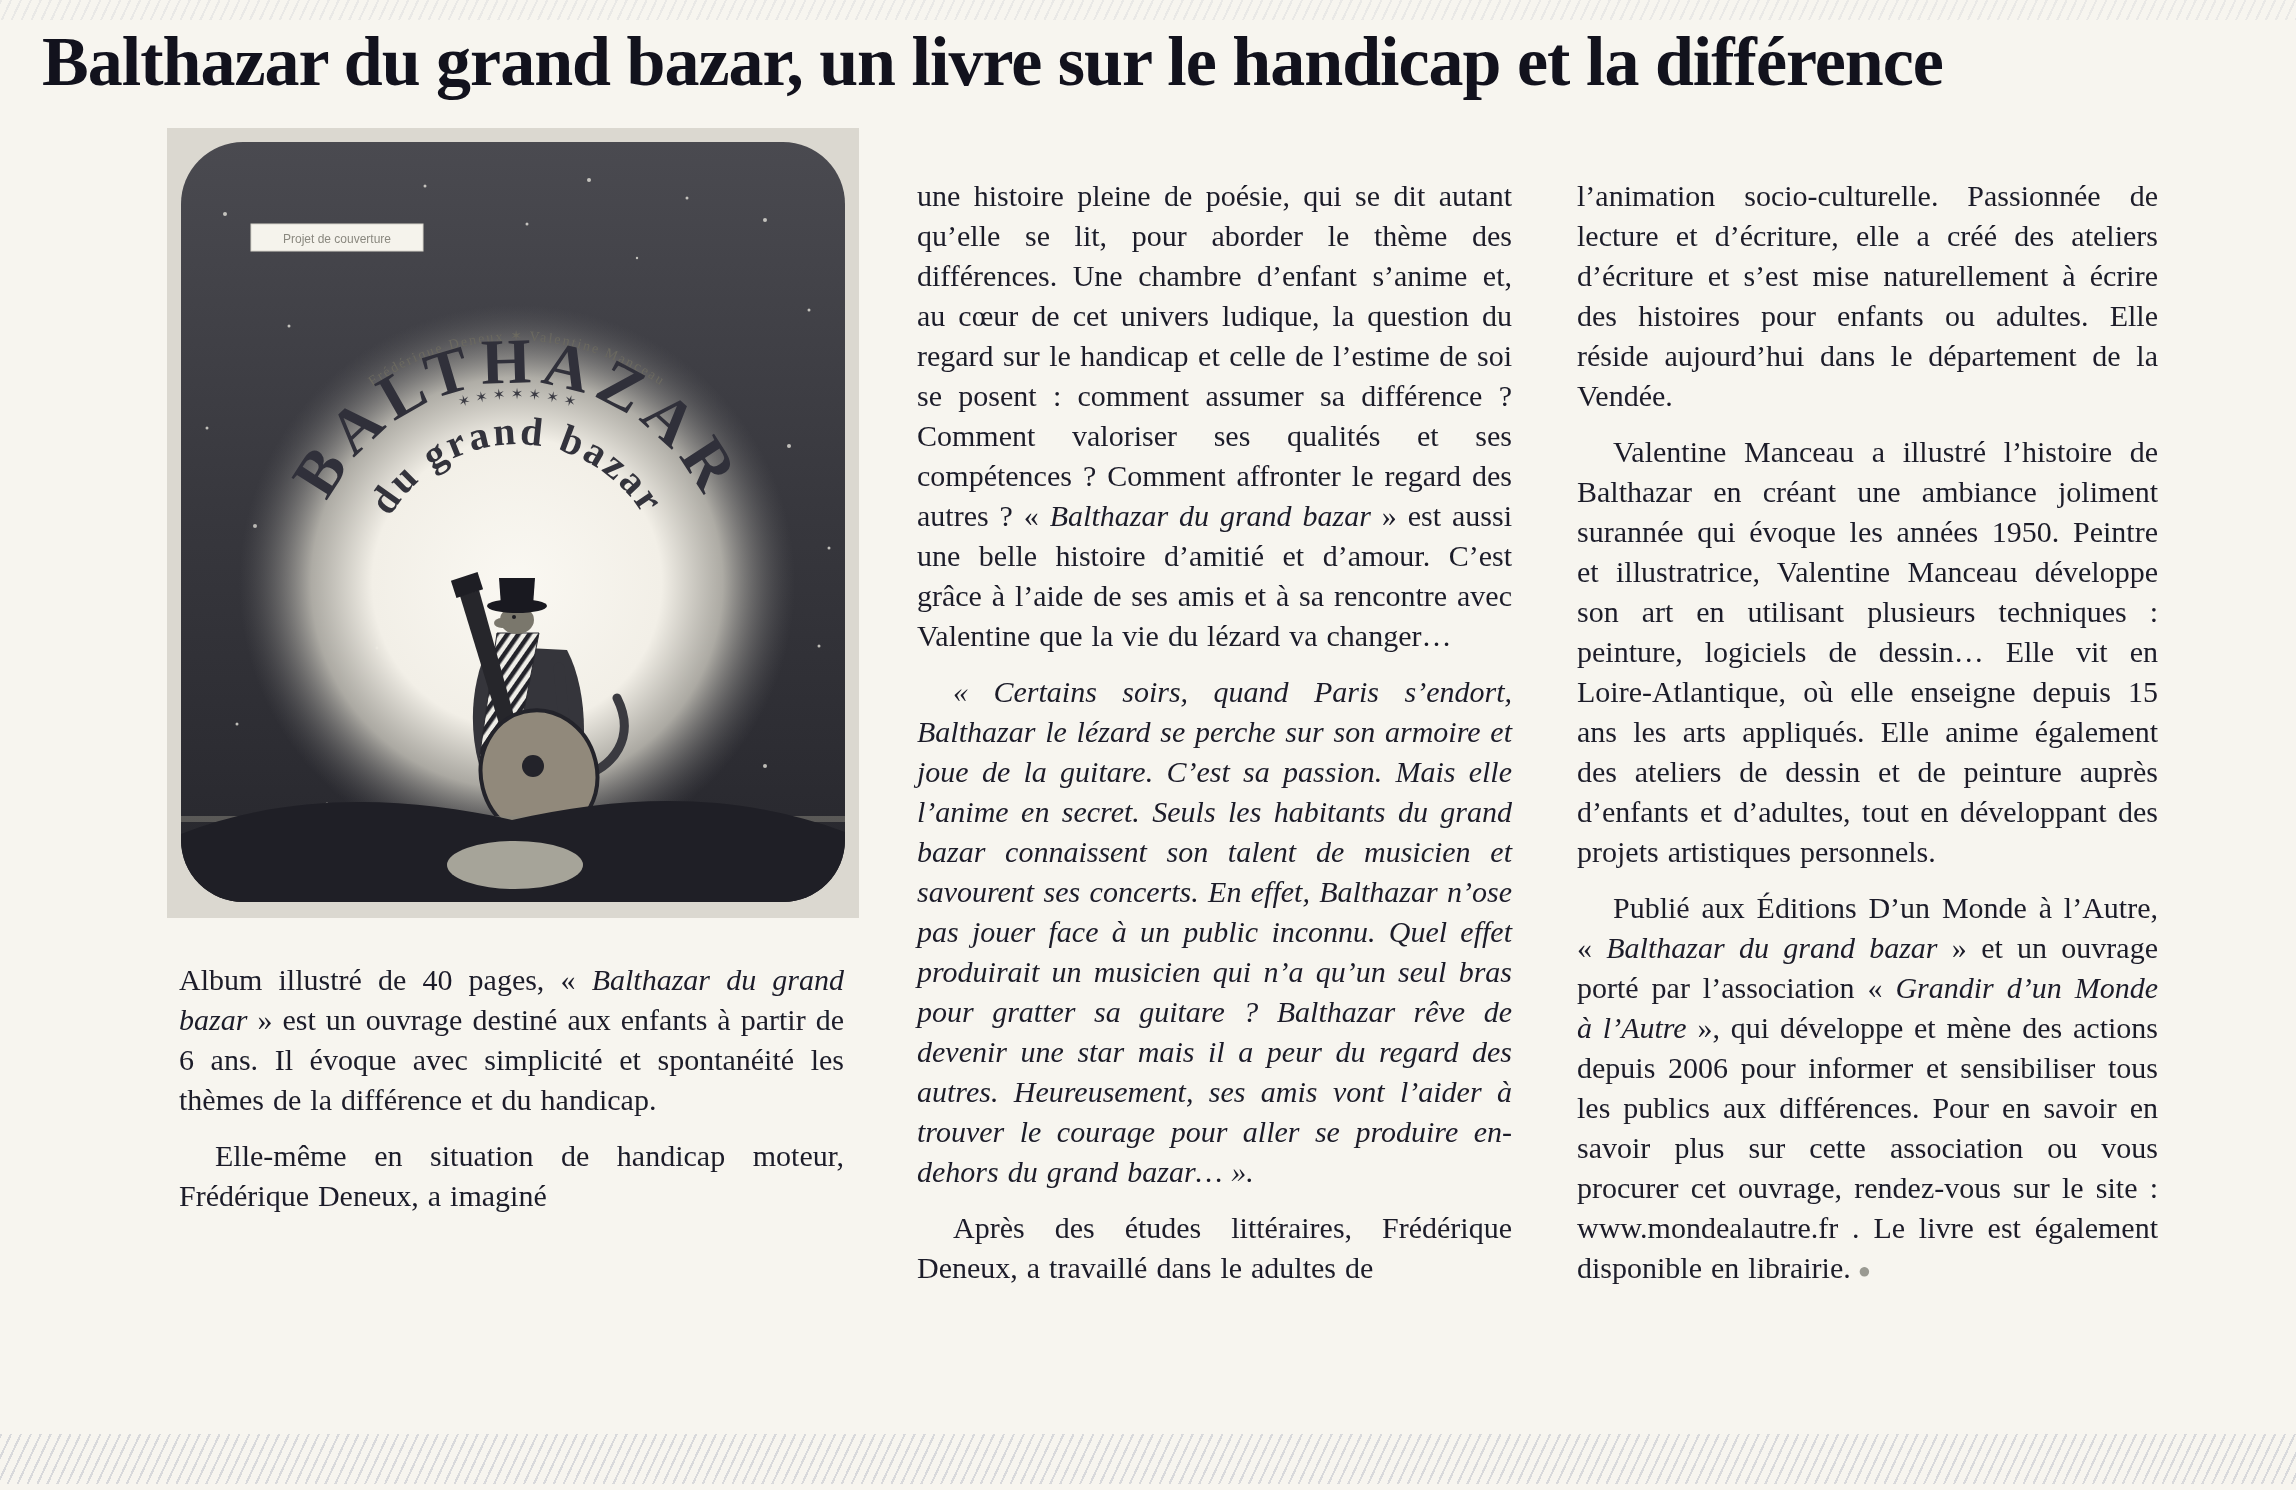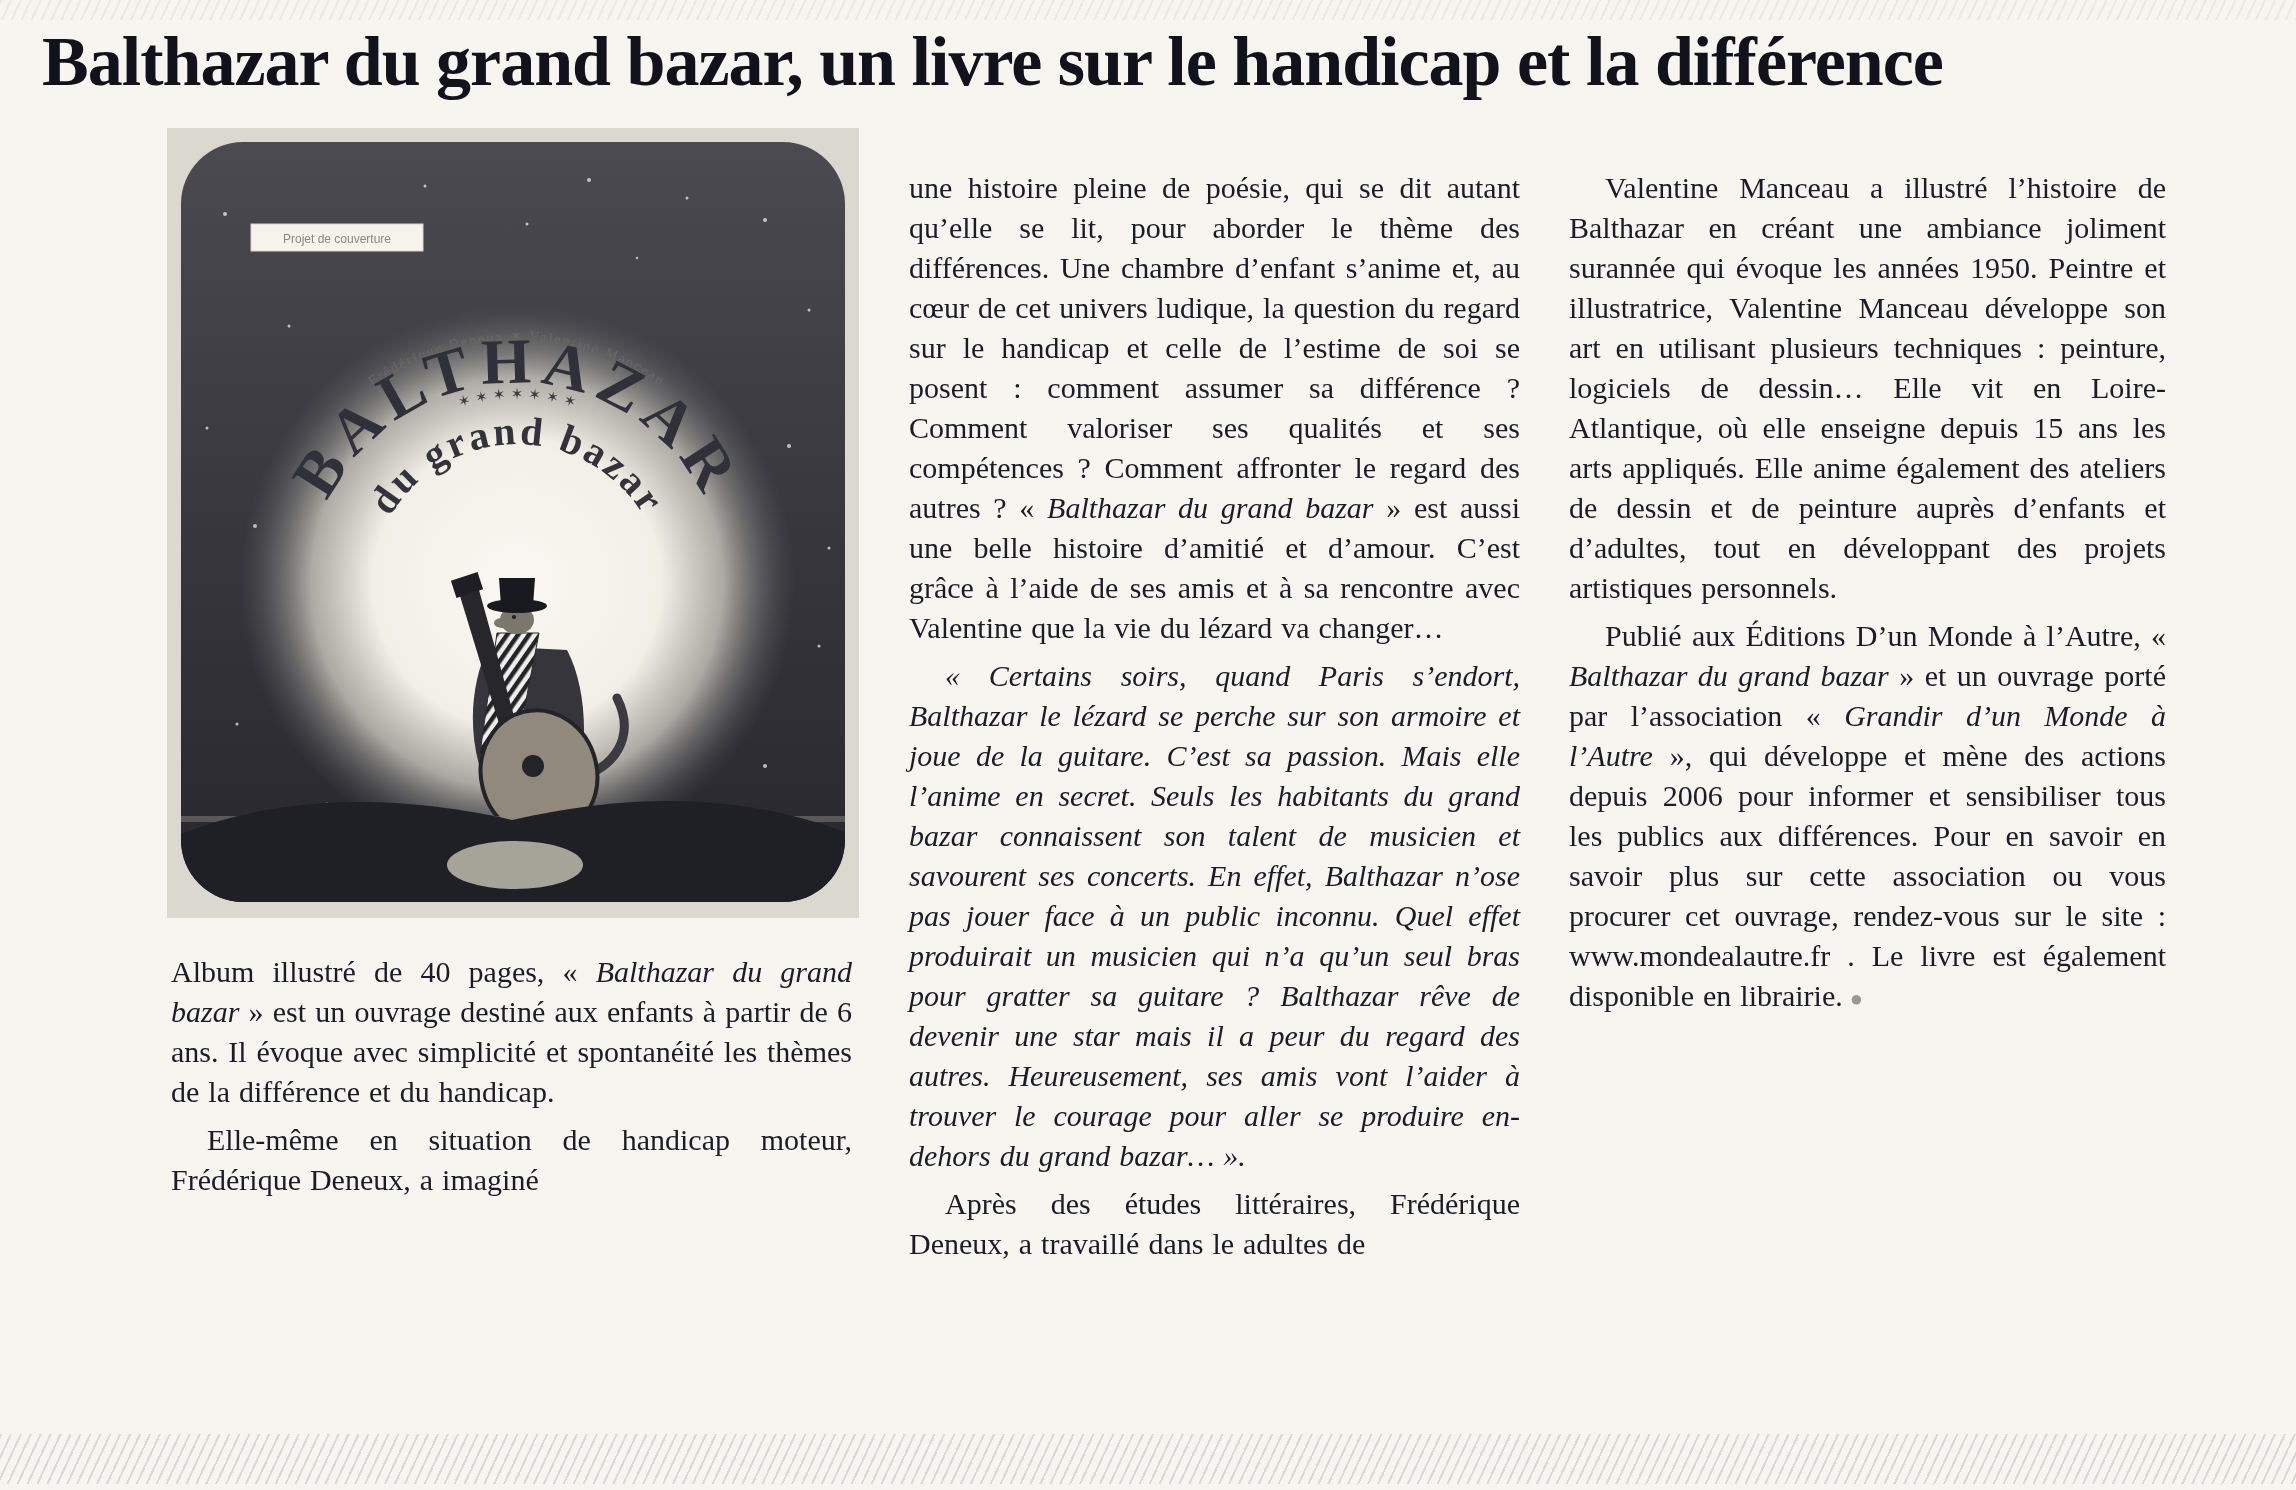--- a/index.html
+++ b/index.html
@@ -15,21 +15,21 @@
     background:repeating-linear-gradient(115deg, rgba(108,118,150,0.22) 0 2px, transparent 2px 9px);
   }
   .hatch.top{left:0;top:0;width:2296px;height:20px;opacity:.45;}
   .hatch.bottom{left:0;top:1434px;width:2296px;height:50px;}
   h1.headline{
     position:absolute;left:42px;top:22px;margin:0;
     font-size:70px;font-weight:700;letter-spacing:-1px;
     color:#12121d;white-space:nowrap;
   }
   .col{position:absolute;font-size:30px;line-height:40px;text-align:justify;word-spacing:1.5px;}
-  .col p{margin:8px;hyphens:auto;-webkit-hyphens:auto;}
+  .col p{margin:16px;hyphens:auto;-webkit-hyphens:auto;}
   .col p.indent{text-indent:36px;}
   .it{font-style:italic;}
   .endmark{color:#9a9a92;font-size:22px;}
   .caption{left:163px;top:944px;width:697px;}
   .mid{left:901px;top:160px;width:627px;}
   .right{left:1561px;top:160px;width:613px;}
   figure.cover{position:absolute;left:167px;top:128px;width:692px;height:790px;margin:0;}
   .cover svg{display:block;width:100%;height:100%;}
 </style>
 </head>
@@ -151,19 +151,20 @@
     <p class="indent"><span>Elle-même en situation de handicap moteur, Frédérique Deneux, a imaginé</span></p>
   </section>
 
   <section class="col mid">
     <p><span>une histoire pleine de poésie, qui se dit autant qu’elle se lit, pour aborder le thème des différences. Une chambre d’enfant s’anime et, au cœur de cet univers ludique, la question du regard sur le handicap et celle de l’estime de soi se posent : comment assumer sa différence ? Comment valoriser ses qualités et ses compétences ? Comment affronter le regard des autres ? « </span><span class="it">Balthazar du grand bazar</span><span> » est aussi une belle histoire d’amitié et d’amour. C’est grâce à l’aide de ses amis et à sa rencontre avec Valentine que la vie du lézard va changer…</span></p>
     <p class="indent"><span class="it">« Certains soirs, quand Paris s’endort, Balthazar le lézard se perche sur son armoire et joue de la guitare. C’est sa passion. Mais elle l’anime en secret. Seuls les habitants du grand bazar connaissent son talent de musicien et savourent ses concerts. En effet, Balthazar n’ose pas jouer face à un public inconnu. Quel effet produirait un musicien qui n’a qu’un seul bras pour gratter sa guitare ? Balthazar rêve de devenir une star mais il a peur du regard des autres. Heureusement, ses amis vont l’aider à trouver le courage pour aller se produire en-dehors du grand bazar… ».</span></p>
     <p class="indent"><span>Après des études littéraires, Frédérique Deneux, a travaillé dans le adultes de</span></p>
   </section>
 
   <section class="col right">
+    <p><span>l’animation socio-culturelle. Passionnée de lecture et d’écriture, elle a créé des ateliers d’écriture et s’est mise naturellement à écrire des histoires pour enfants ou adultes. Elle réside aujourd’hui dans le département de la Vendée.</span></p>
     <p class="indent"><span>Valentine Manceau a illustré l’histoire de Balthazar en créant une ambiance joliment surannée qui évoque les années 1950. Peintre et illustratrice, Valentine Manceau développe son art en utilisant plusieurs techniques : peinture, logiciels de dessin… Elle vit en Loire-Atlantique, où elle enseigne depuis 15 ans les arts appliqués. Elle anime également des ateliers de dessin et de peinture auprès d’enfants et d’adultes, tout en développant des projets artistiques personnels.</span></p>
     <p class="indent"><span>Publié aux Éditions D’un Monde à l’Autre, « </span><span class="it">Balthazar du grand bazar</span><span> » et un ouvrage porté par l’association « </span><span class="it">Grandir d’un Monde à l’Autre</span><span> », qui développe et mène des actions depuis 2006 pour informer et sensibiliser tous les publics aux différences. Pour en savoir en savoir plus sur cette association ou vous procurer cet ouvrage, rendez-vous sur le site : www.mondealautre.fr . Le livre est également disponible en librairie.</span><span class="endmark"> ●</span></p>
   </section>
 
   <div class="hatch bottom"></div>
 
 </div>
 
 </body></html>

